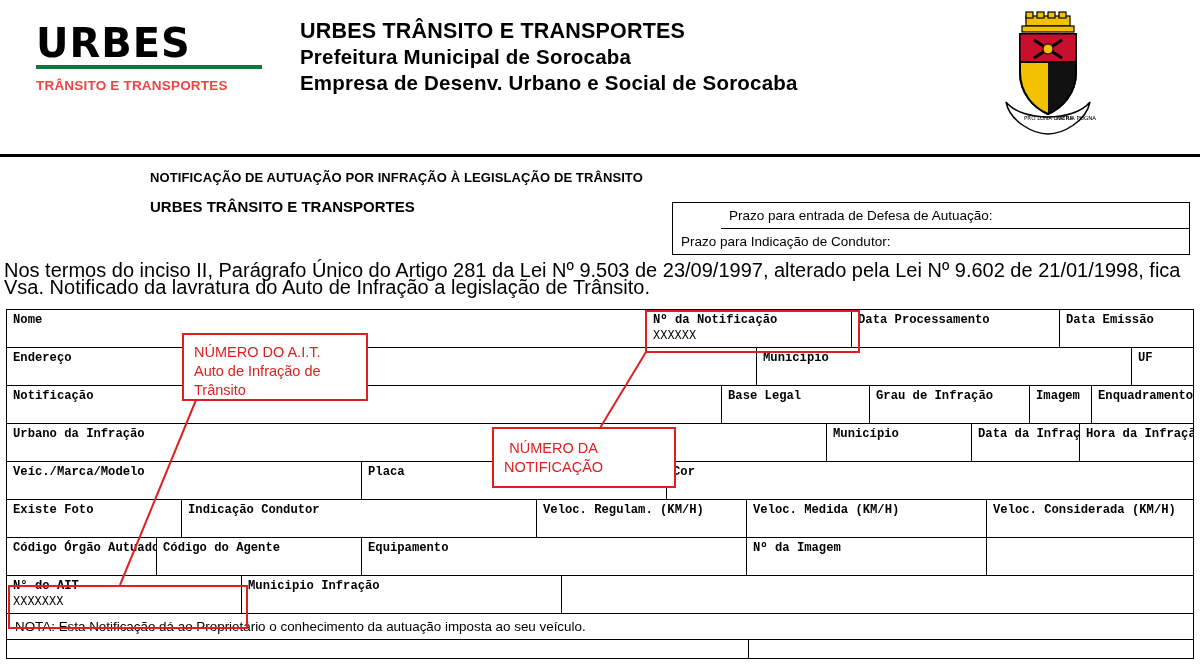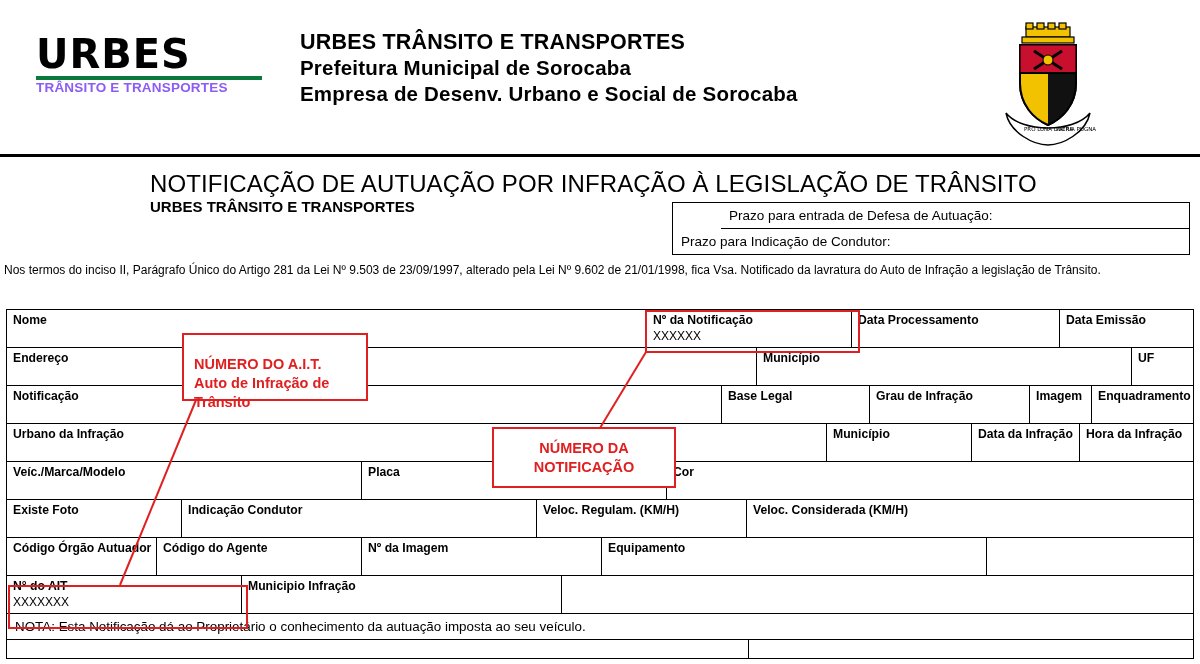--- a/index.html
+++ b/index.html
@@ -12,21 +12,21 @@
     height: 664px;
     position: relative;
     font-family: "Liberation Sans", sans-serif;
     color: #000000;
     overflow: hidden;
   }
 
   
   .header {
     position: absolute;
-    left: 0; top: 15px;
+    left: 0; top: 4px;
     width: 1076px;
     height: 150px;
   }
   .logo-block {
     position: absolute;
     left: 36px;
     top: 18px;
     width: 232px;
   }
   .logo-word {
@@ -41,22 +41,22 @@
     width: 226px;
     height: 4px;
     background: #0a7a3c;
     margin-top: 1px;
   }
   .logo-sub {
     font-family: "Liberation Sans", sans-serif;
     font-weight: bold;
     font-size: 13.5px;
     letter-spacing: 0.2px;
-    margin-top: 0;
-    color: #8b5cf6;
+    margin-top: 9px;
+    color: #ef4444;
   }
   .header-titles {
     position: absolute;
     left: 300px;
     top: 14px;
   }
   .header-titles div {
     font-weight: bold;
     font-size: 21px;
     line-height: 26px;
@@ -82,22 +82,22 @@
     width: 1200px;
     height: 3px;
     background: #000;
   }
 
   
   .doc-title {
     position: absolute;
     left: 150px;
     top: 170px;
-    font-weight: normal;
-    font-size: 24px;
+    font-weight: bold;
+    font-size: 13px;
     letter-spacing: 0.1px;
   }
   .doc-subtitle {
     position: absolute;
     left: 150px;
     top: 198px;
     font-weight: bold;
     font-size: 15px;
   }
 
@@ -115,38 +115,39 @@
     padding-left: 8px;
     font-size: 13.5px;
   }
   .prazo-row.first { border-bottom: 1.5px solid #000; margin-left: 48px; }
 
   .intro {
     position: absolute;
     left: 4px;
     top: 262px;
     width: 1190px;
-    font-size: 12px;
+    font-size: 20px;
     line-height: 17px;
   }
 
   
   .form {
     position: absolute;
     left: 6px;
     top: 309px;
     width: 1188px;
     border: 1.5px solid #000;
     box-sizing: border-box;
   }
   .row {
     display: flex;
     border-bottom: 1.5px solid #000;
     height: 38px;
     box-sizing: border-box;
+    font-family: Liberation Mono, monospace;
   }
   .cell {
     border-right: 1.5px solid #000;
     box-sizing: border-box;
     padding: 3px 0 0 6px;
     position: relative;
     overflow: hidden;
   }
   .cell.lastc { border-right: none; }
   .cell .lbl {
@@ -176,28 +177,28 @@
   .tail-left  { flex: 0 0 742px; border-right: 1.5px solid #000; box-sizing: border-box; }
   .tail-right { flex: 1; }
 
   
   .ann {
     position: absolute;
     border: 2.5px solid #e02020;
     box-sizing: border-box;
     background: #ffffff;
     color: #e02020;
-    font-weight: bold;
+    font-weight: normal;
     font-size: 14.5px;
     line-height: 19px;
-    padding: 20px 10px;
+    padding: 8px 10px;
   }
   #ann-ait { left: 182px; top: 333px; width: 186px; height: 68px; }
   #ann-not { left: 492px; top: 427px; width: 184px; height: 61px;
-             display: flex; align-items: center; justify-content: center;
+             display: flex; align-items: center; 
              text-align: center; }
 
   .hl {
     position: absolute;
     border: 2.5px solid #e02020;
     box-sizing: border-box;
     pointer-events: none;
   }
   #hl-not { left: 645px; top: 310px; width: 215px; height: 43px; }
   #hl-ait { left: 8px; top: 585px; width: 240px; height: 44px; }
@@ -342,37 +343,40 @@
   <div class="row">
     <div class="cell" style="flex:0 0 175px">
       <div class="lbl">Existe Foto</div>
     </div>
     <div class="cell" style="flex:0 0 355px">
       <div class="lbl">Indicação Condutor</div>
     </div>
     <div class="cell" style="flex:0 0 210px">
       <div class="lbl">Veloc. Regulam. (KM/H)</div>
     </div>
+    <div class="cell" style="flex:0 0 240px">
+      <div class="lbl">Veloc. Medida (KM/H)</div>
+    </div>
     <div class="cell lastc" style="flex:1">
       <div class="lbl">Veloc. Considerada (KM/H)</div>
     </div>
   </div>
 
   <div class="row">
     <div class="cell" style="flex:0 0 150px">
       <div class="lbl">Código Órgão Autuador</div>
     </div>
     <div class="cell" style="flex:0 0 205px">
       <div class="lbl">Código do Agente</div>
     </div>
+    <div class="cell" style="flex:0 0 385px">
+      <div class="lbl">Equipamento</div>
+    </div>
     <div class="cell" style="flex:0 0 240px">
       <div class="lbl">Nº da Imagem</div>
-    </div>
-    <div class="cell" style="flex:0 0 385px">
-      <div class="lbl">Equipamento</div>
     </div>
   </div>
 
   <div class="row">
     <div class="cell" style="flex:0 0 235px">
       <div class="lbl">N° do AIT</div>
       <div class="val">XXXXXXX</div>
     </div>
     <div class="cell" style="flex:0 0 320px">
       <div class="lbl">Municipio Infração</div>

